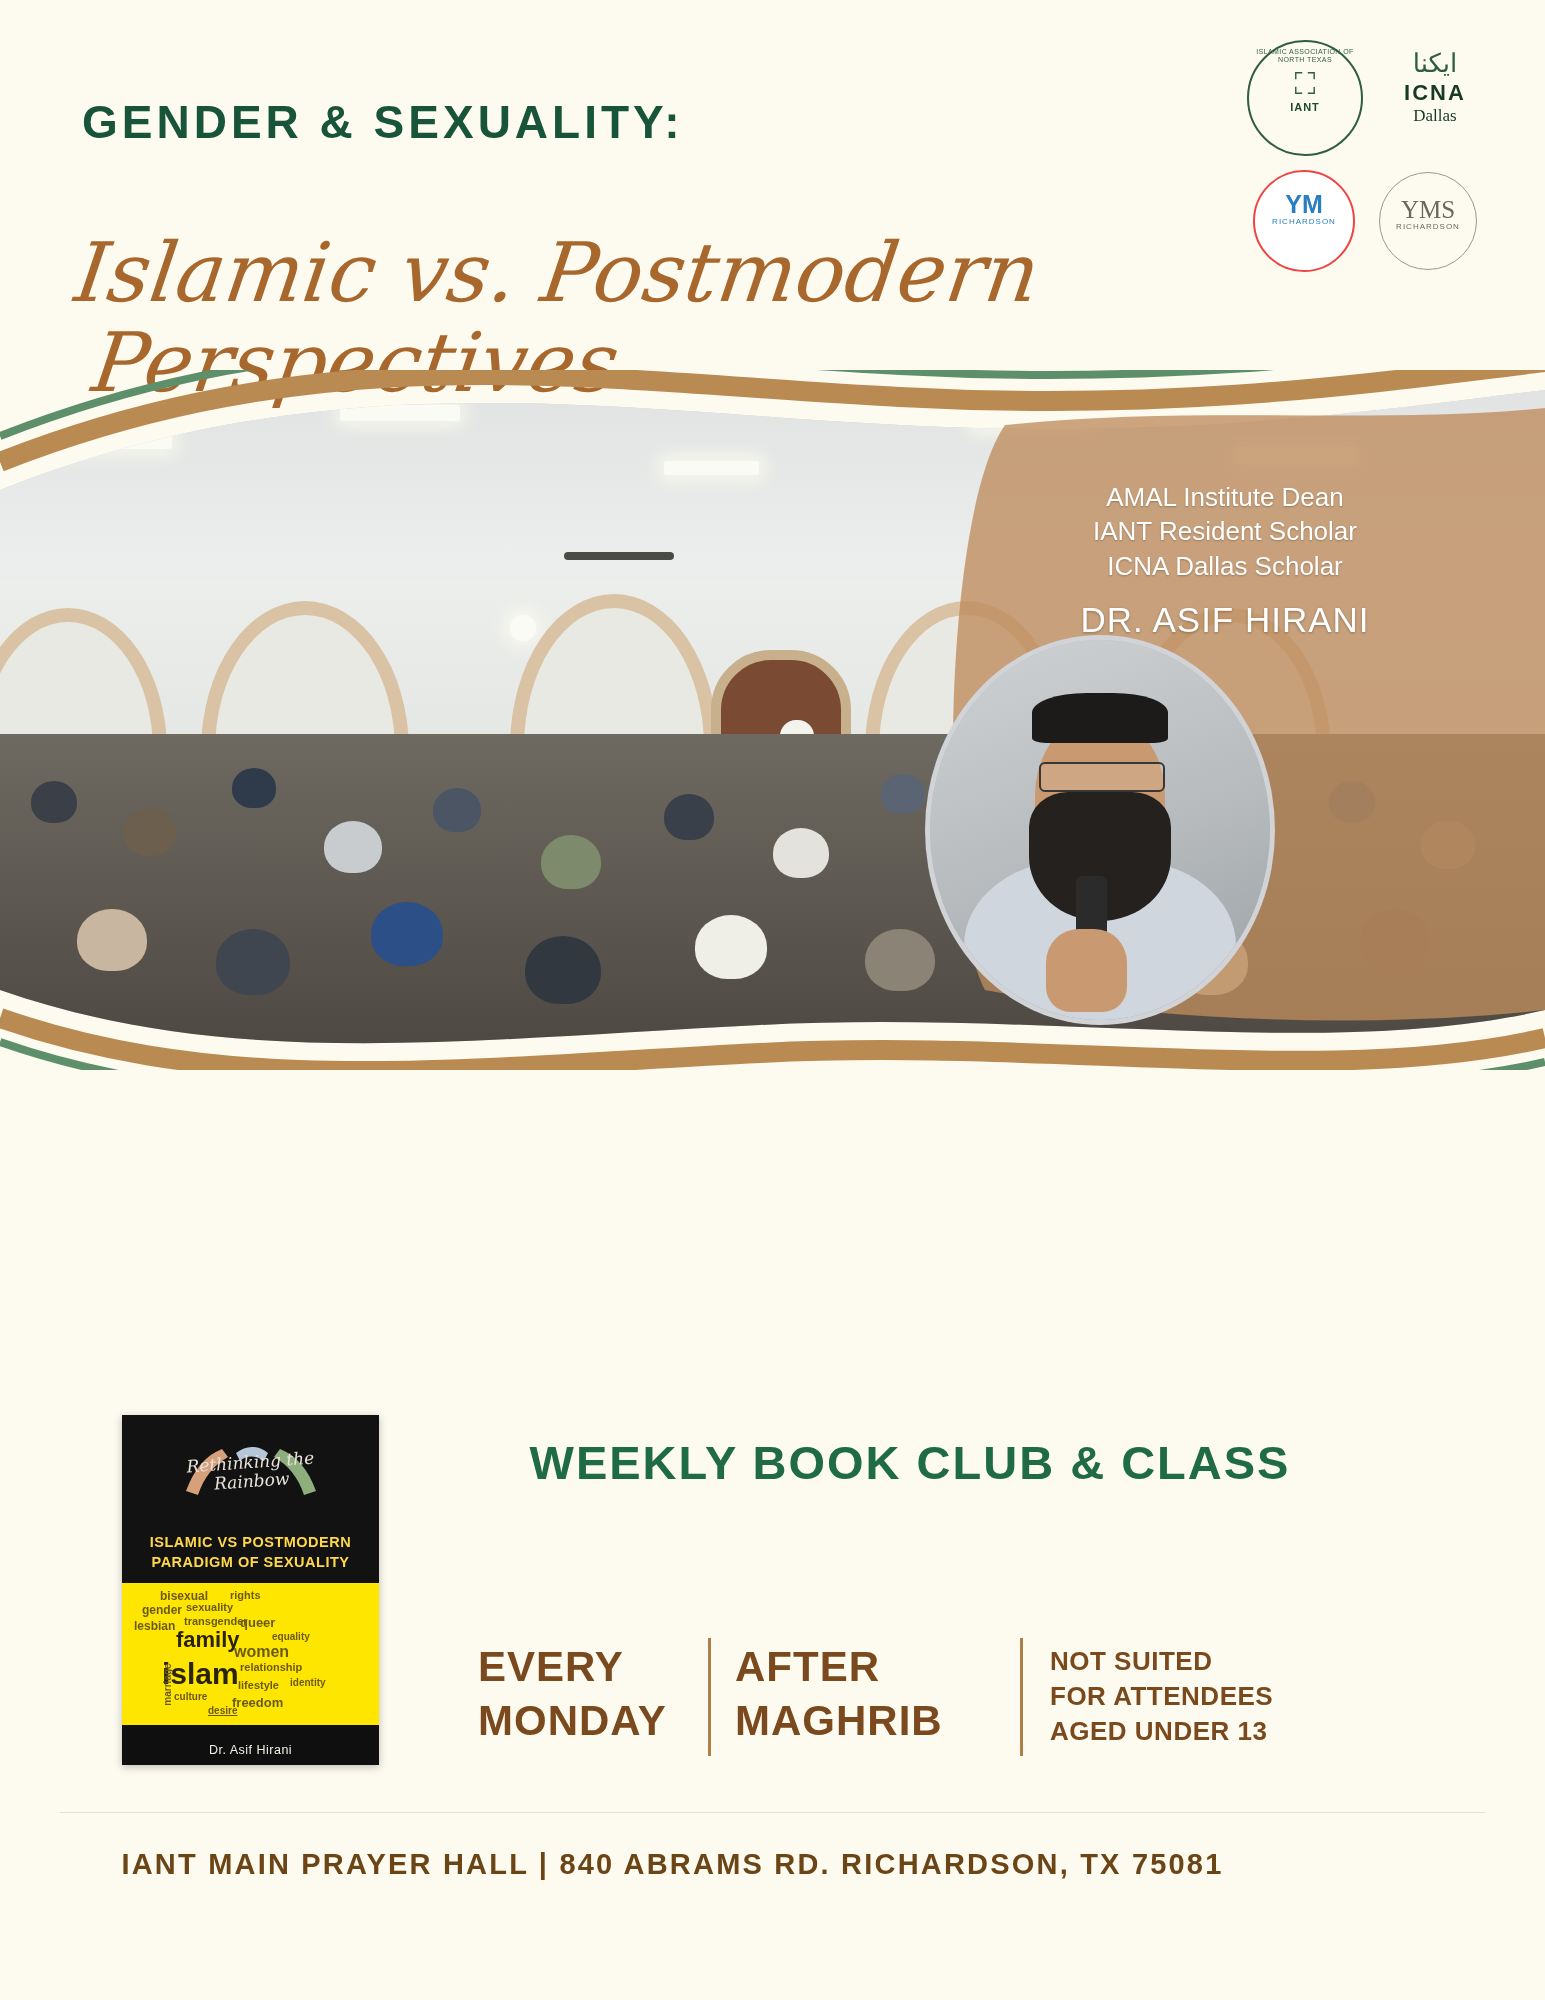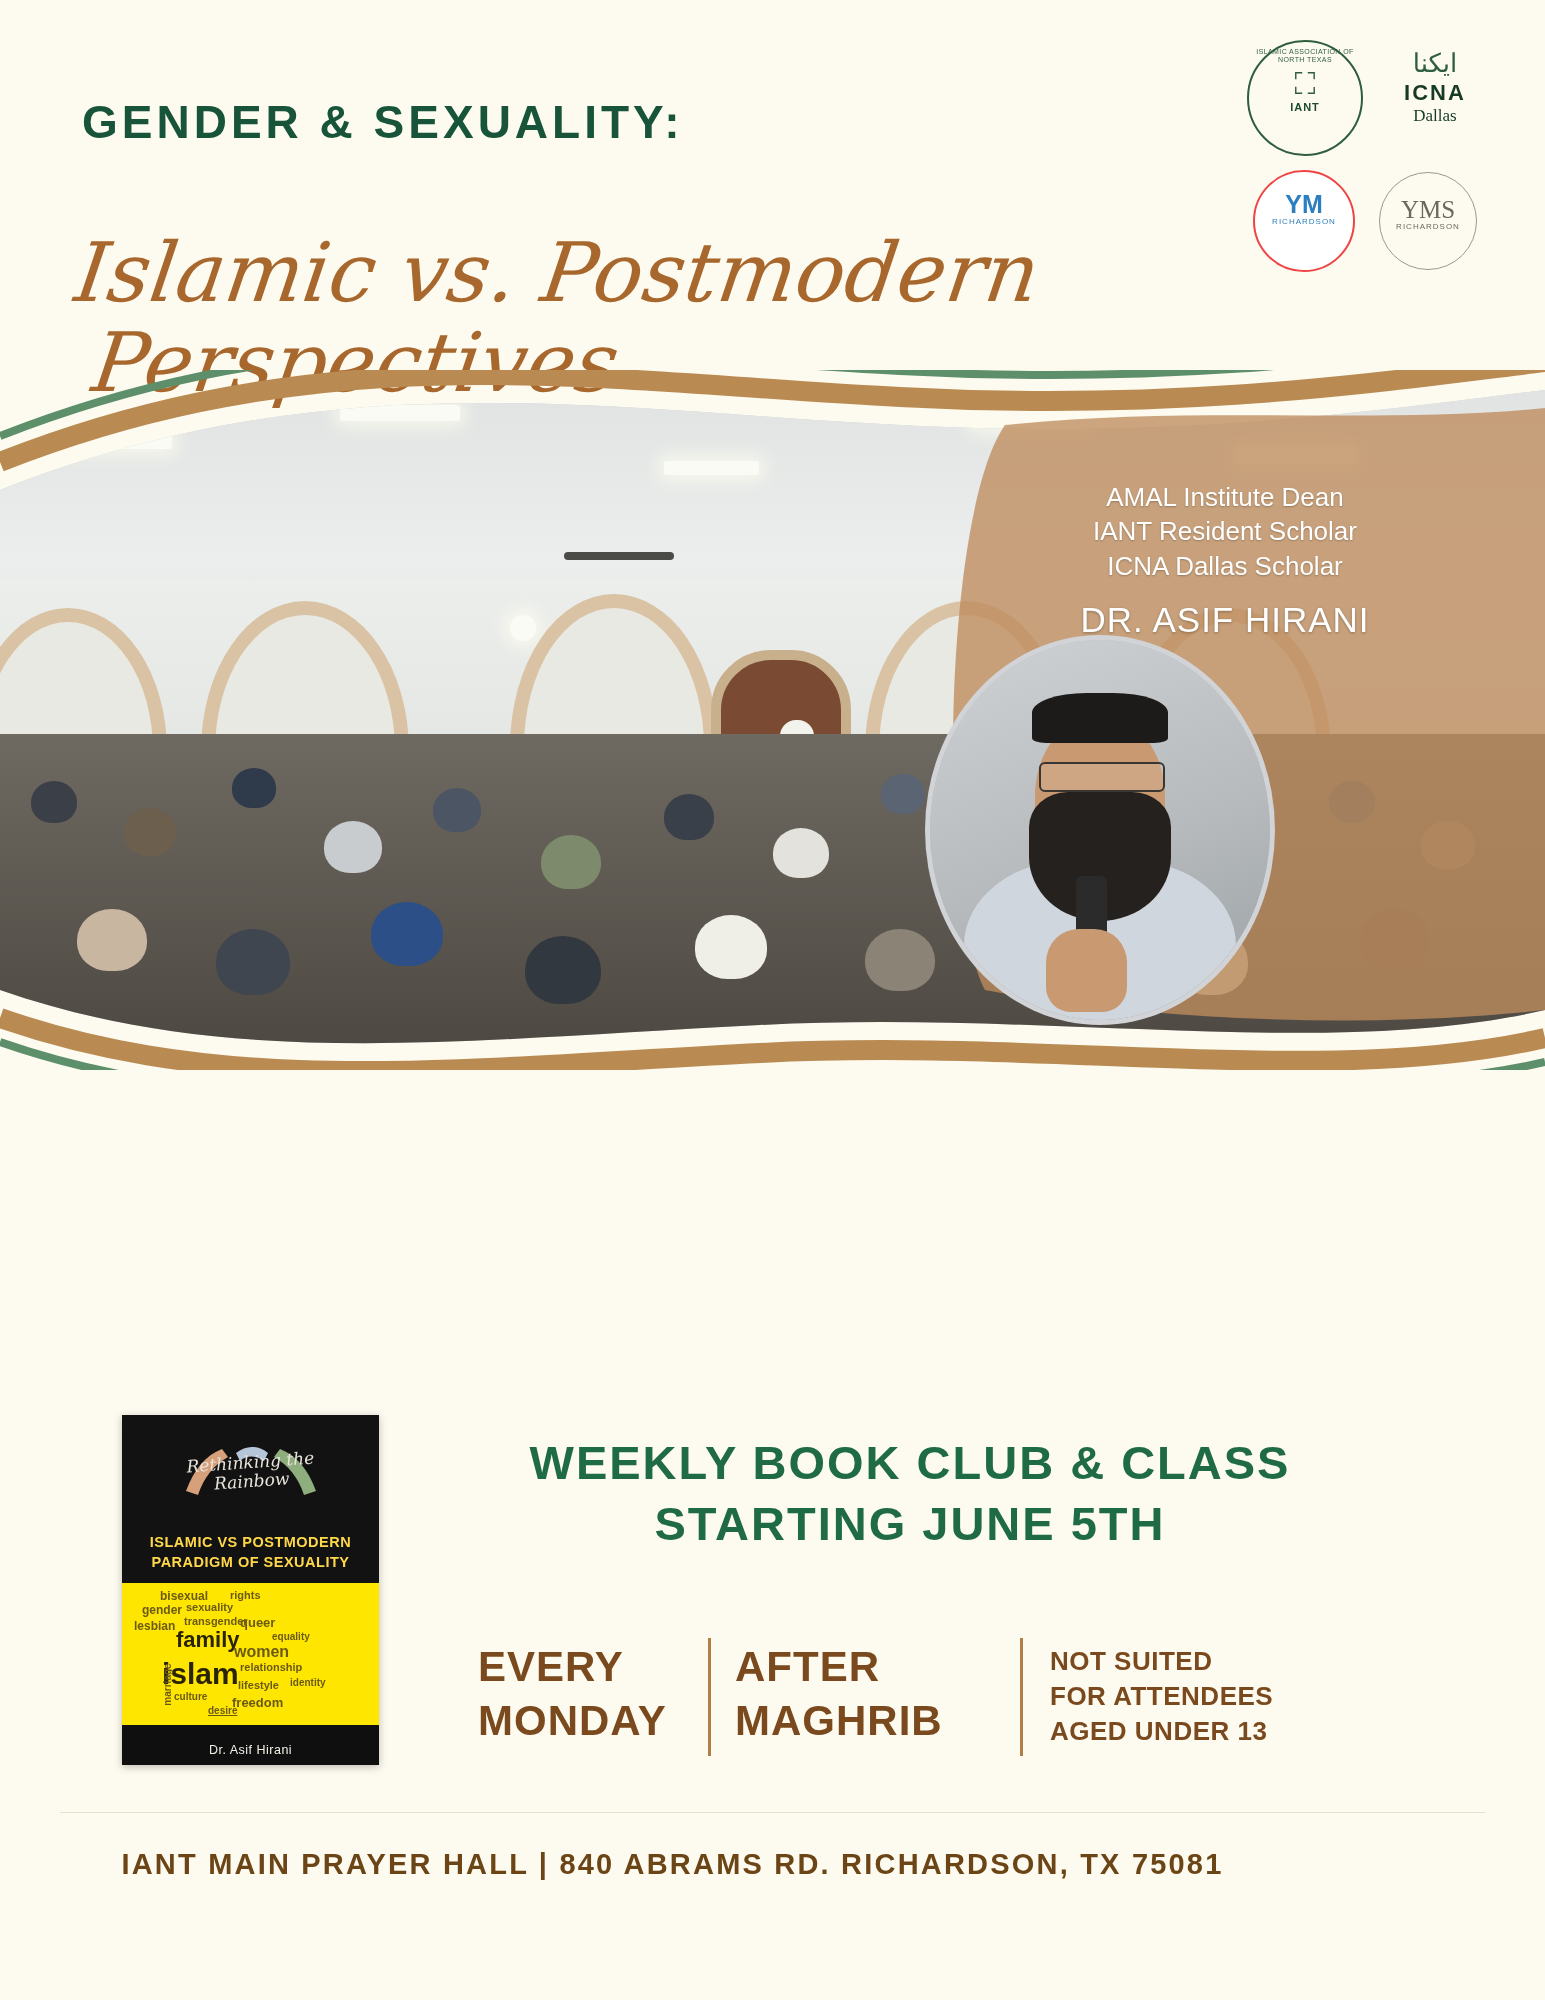--- a/index.html
+++ b/index.html
@@ -655,21 +655,20 @@
       <span class="w" style="left:110px;top:112px;font-size:13px;">freedom</span>
       <span class="w" style="left:24px; top:96px; font-size:10px; transform:rotate(-90deg);">marriage</span>
       <span class="w" style="left:52px; top:108px;font-size:10px;">culture</span>
       <span class="w" style="left:86px; top:122px;font-size:10px;text-decoration:underline;">desire</span>
     </div>
     <div class="book-author">Dr. Asif Hirani</div>
   </div>
 
   <div class="headline">
     <span>WEEKLY BOOK CLUB &amp; CLASS</span><br>
-    <span>STARTING JUNE 5TH</span>
   </div>
 
   <div class="detail-row">
     <div class="detail detail-1">
       <span>EVERY</span><br>
       <span>MONDAY</span>
     </div>
     <div class="divider div-1"></div>
     <div class="detail detail-2">
       <span>AFTER</span><br>

